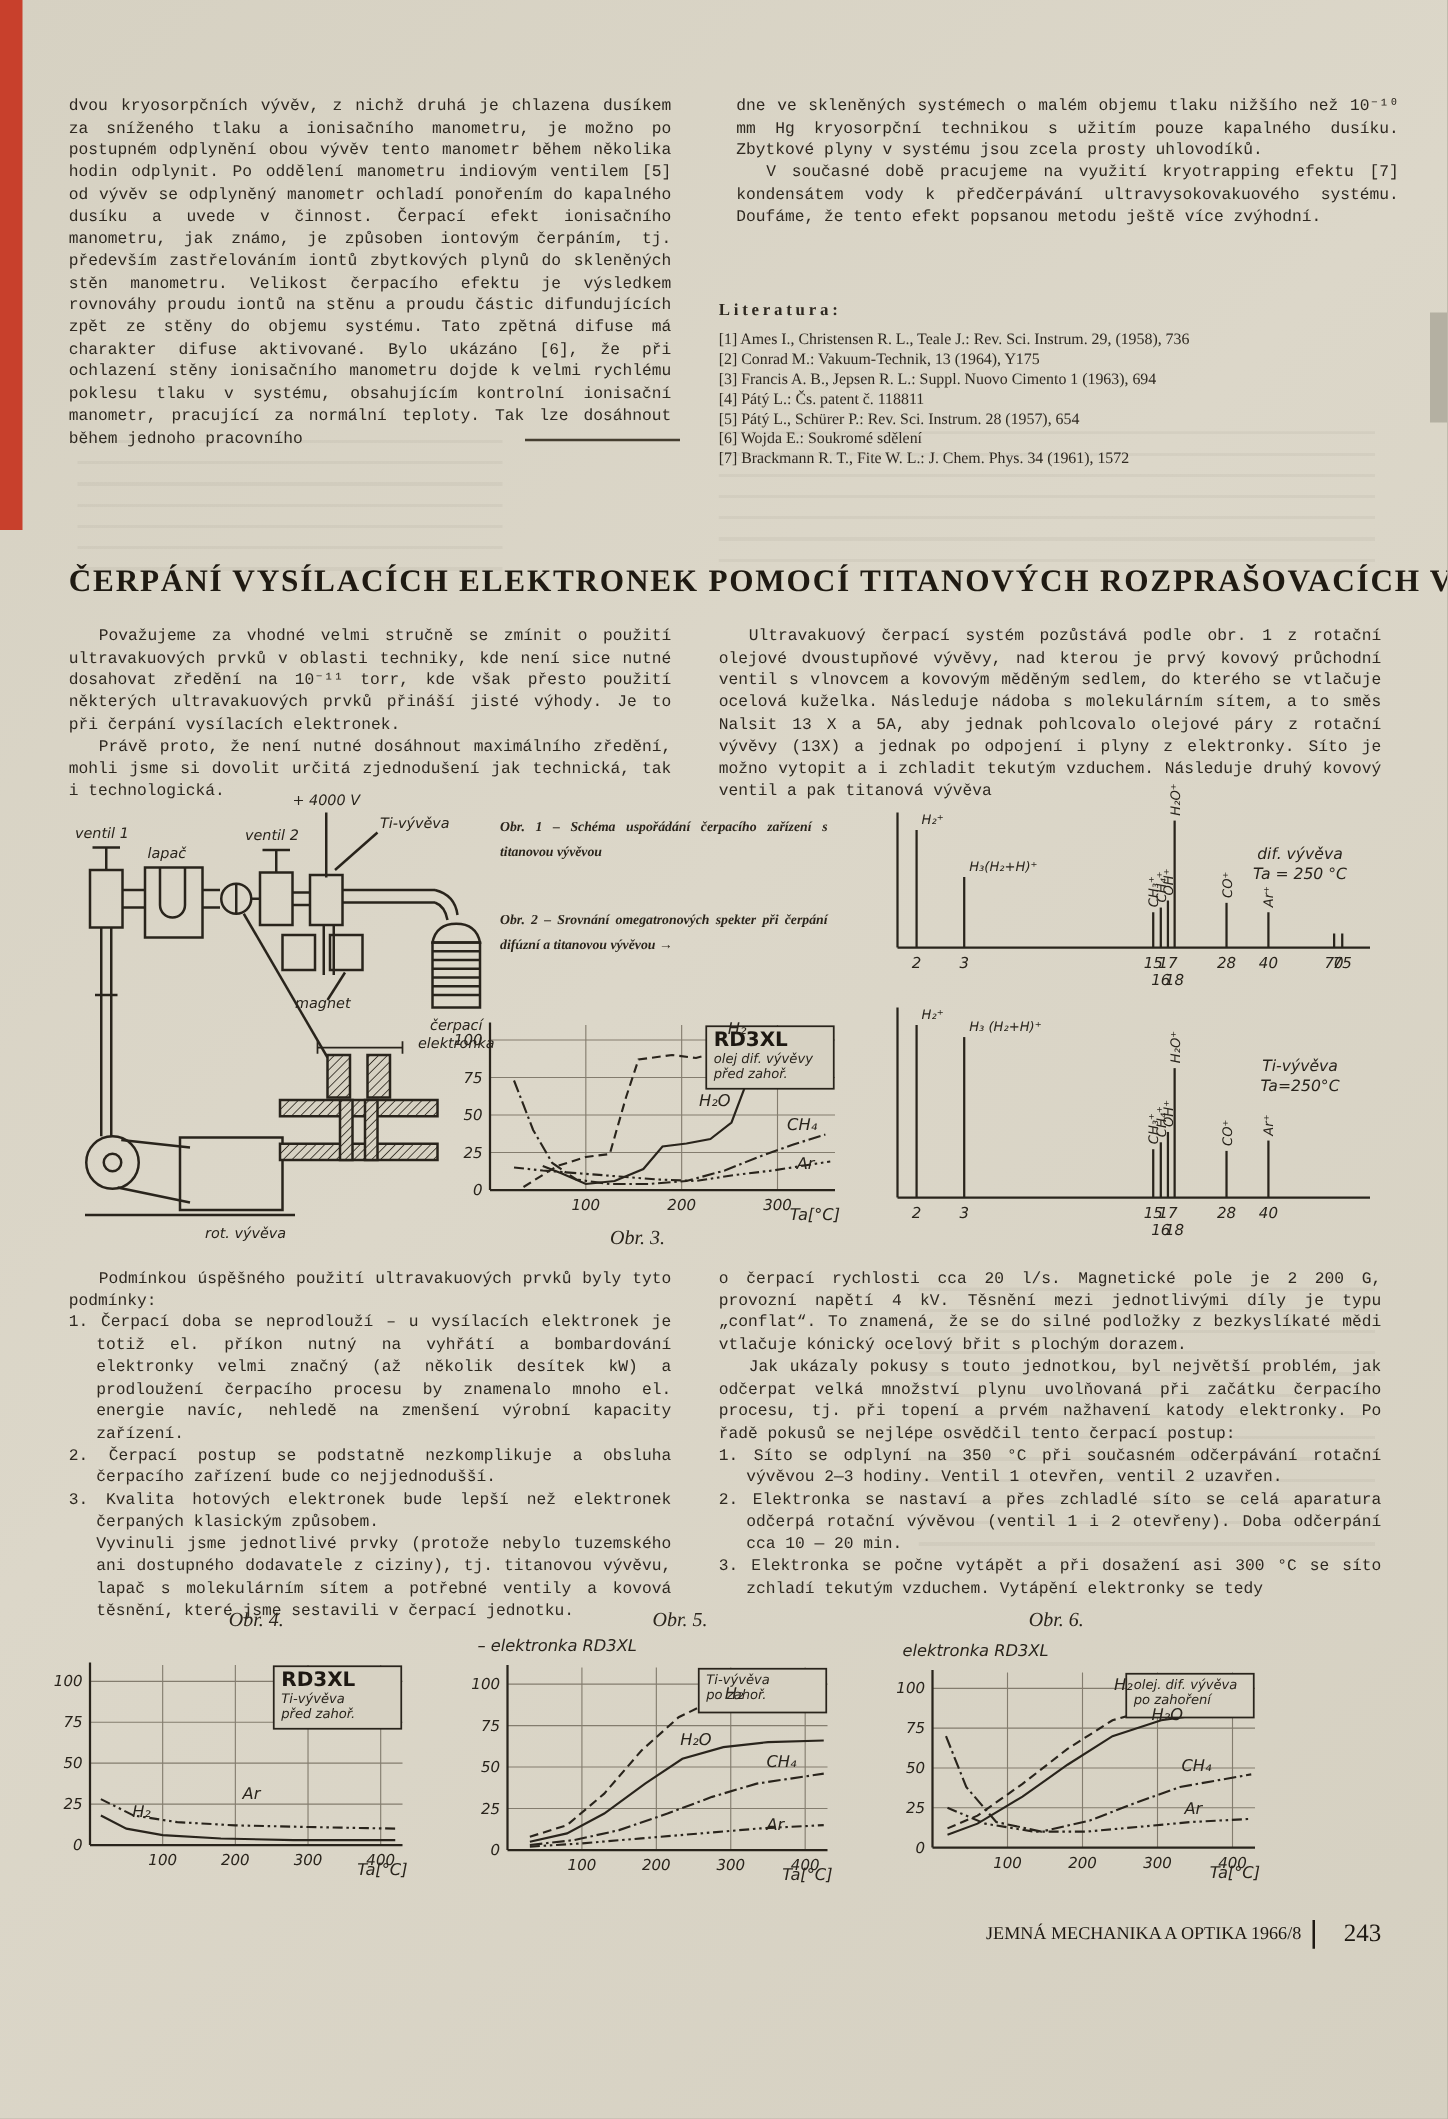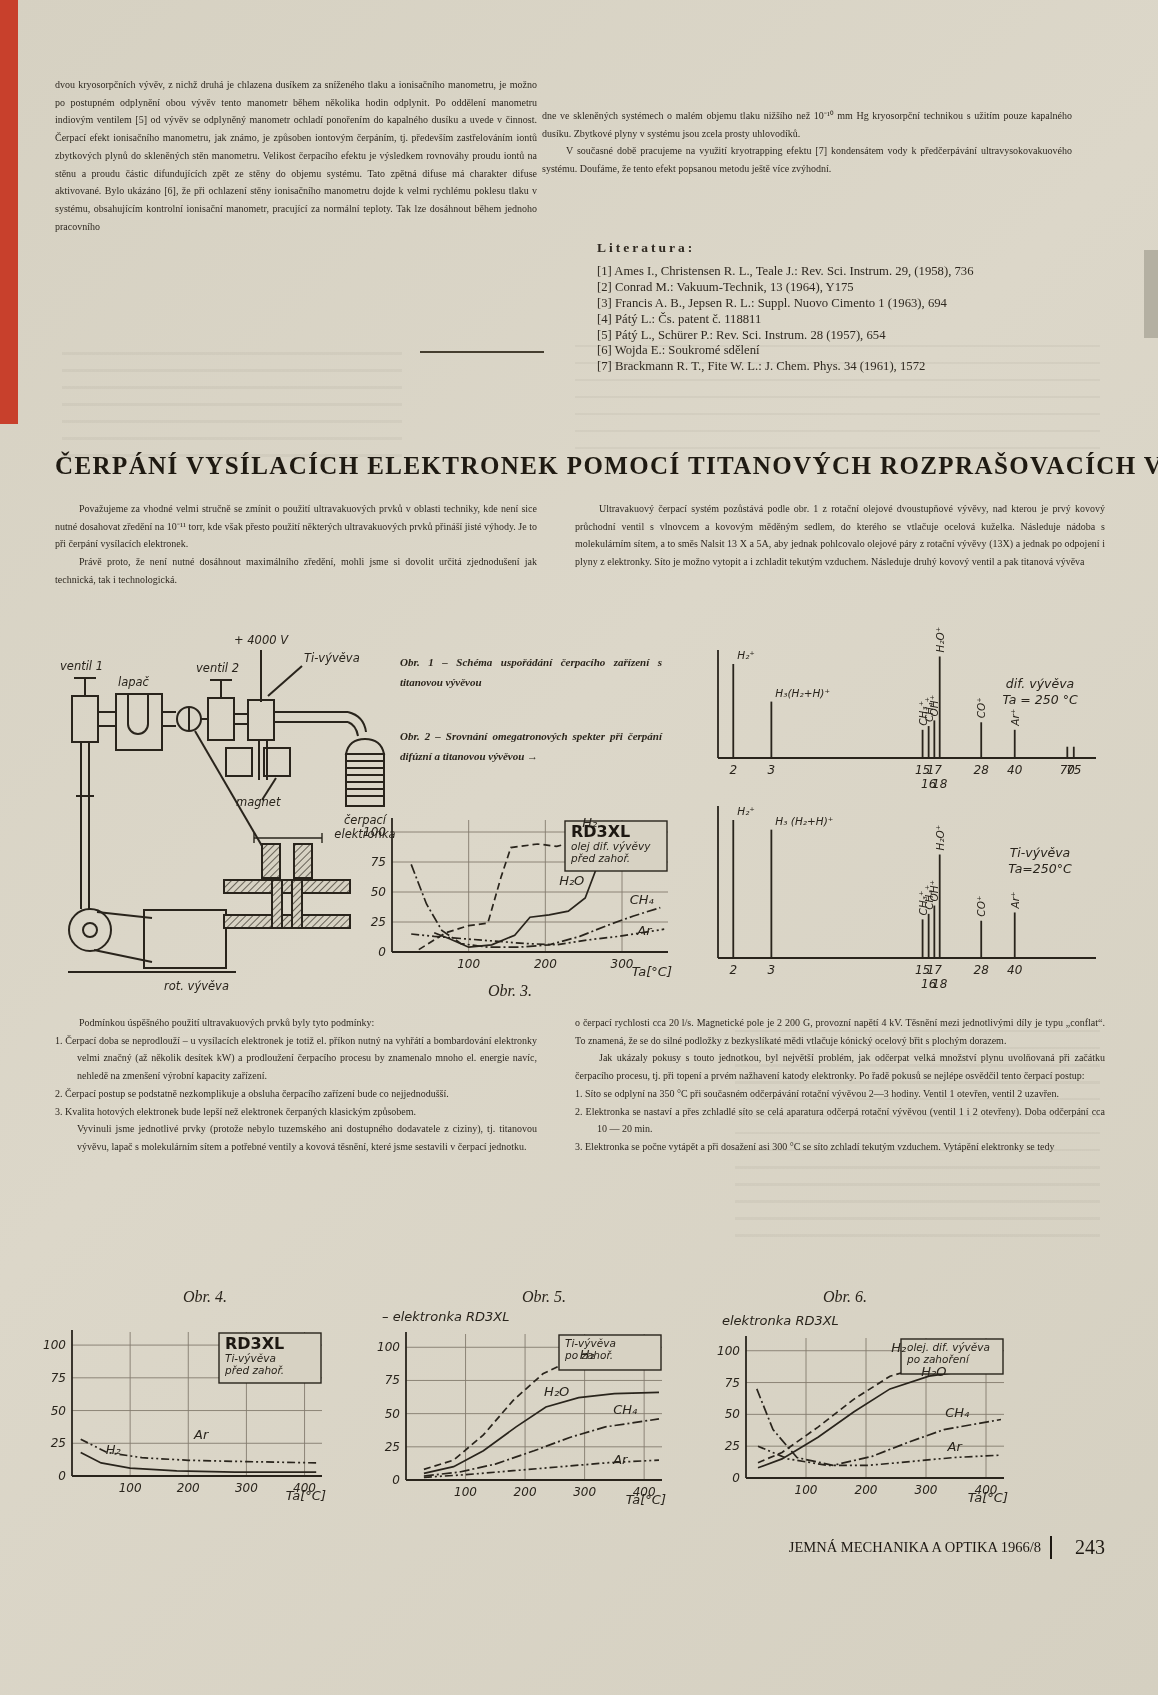--- a/index.html
+++ b/index.html
@@ -2,21 +2,21 @@
 <html><head>
 <meta charset="utf-8">
 <style>
   html,body{margin:0;padding:0;background:#b8b3a5;}
   .page{position:relative;width:1158px;height:1695px;margin:0 auto;overflow:hidden;
         background:linear-gradient(135deg,#d6d1c2 0%,#dcd7c9 45%,#d5d0c1 100%);
         font-family:"Liberation Serif",serif;color:#2e2820;}
   .abs{position:absolute;}
   .red-strip{position:absolute;left:0;top:0;width:18px;height:424px;background:#c8402c;}
   .edge-artifact{position:absolute;right:0;top:250px;width:14px;height:88px;background:#aaa699;opacity:.8;}
-  .tx{font-size:10px;line-height:17.7px;text-align:justify;}
+  .tx{font-size:13px;line-height:17.7px;text-align:justify;font-family:Liberation Mono, monospace;}
   .tx p{margin:0;}
   .tx p.ind{text-indent:24px;}
   .refs{font-size:12.7px;line-height:15.9px;text-align:left;}
   .refs div{white-space:nowrap;}
   .lit-head{font-size:13.5px;letter-spacing:3px;margin:0 0 8px 0;font-weight:bold;}
   .rule{border-top:2px solid #453e30;}
   .title{font-size:25px;font-weight:bold;letter-spacing:1.4px;color:#1f1a12;white-space:nowrap;}
   .num-item{padding-left:22px;text-indent:-22px;margin:0;}
   .figcap{font-style:italic;font-weight:bold;font-size:11px;line-height:20px;color:#2a241b;text-align:justify;}
   .figcap-c{font-style:italic;font-size:16px;color:#2a241b;text-align:center;}
@@ -40,26 +40,26 @@
   <div class="edge-artifact"></div>
 
   <div class="ghost" style="left:575px;top:345px;width:525px;height:108px;"></div>
   <div class="ghost" style="left:62px;top:352px;width:340px;height:112px;"></div>
   <div class="ghost" style="left:735px;top:1030px;width:365px;height:215px;"></div>
 
   <div class="abs tx" style="left:55px;top:76px;width:482px;">
     <p>dvou kryosorpčních vývěv, z nichž druhá je chlazena dusíkem za sníženého tlaku a ionisačního manometru, je možno po postupném odplynění obou vývěv tento manometr během několika hodin odplynit. Po oddělení manometru indiovým ventilem [5] od vývěv se odplyněný manometr ochladí ponořením do kapalného dusíku a uvede v činnost. Čerpací efekt ionisačního manometru, jak známo, je způsoben iontovým čerpáním, tj. především zastřelováním iontů zbytkových plynů do skleněných stěn manometru. Velikost čerpacího efektu je výsledkem rovnováhy proudu iontů na stěnu a proudu částic difundujících zpět ze stěny do objemu systému. Tato zpětná difuse má charakter difuse aktivované. Bylo ukázáno [6], že při ochlazení stěny ionisačního manometru dojde k velmi rychlému poklesu tlaku v systému, obsahujícím kontrolní ionisační manometr, pracující za normální teploty. Tak lze dosáhnout během jednoho pracovního</p>
   </div>
 
-  <div class="abs tx" style="left:542px;top:76px;width:530px;margin-top:31px;">
+  <div class="abs tx" style="left:589px;top:76px;width:530px;">
     <p>dne ve skleněných systémech o malém objemu tlaku nižšího než 10⁻¹⁰ mm Hg kryosorpční technikou s užitím pouze kapalného dusíku. Zbytkové plyny v systému jsou zcela prosty uhlovodíků.</p>
     <p class="ind">V současné době pracujeme na využití kryotrapping efektu [7] kondensátem vody k předčerpávání ultravysokovakuového systému. Doufáme, že tento efekt popsanou metodu ještě více zvýhodní.</p>
   </div>
 
-  <div class="abs refs" style="left:597px;top:240px;width:530px;">
+  <div class="abs refs" style="left:575px;top:240px;width:530px;">
     <p class="lit-head">Literatura:</p>
     <div>[1] Ames I., Christensen R. L., Teale J.: Rev. Sci. Instrum. 29, (1958), 736</div>
     <div>[2] Conrad M.: Vakuum-Technik, 13 (1964), Y175</div>
     <div>[3] Francis A. B., Jepsen R. L.: Suppl. Nuovo Cimento 1 (1963), 694</div>
     <div>[4] Pátý L.: Čs. patent č. 118811</div>
     <div>[5] Pátý L., Schürer P.: Rev. Sci. Instrum. 28 (1957), 654</div>
     <div>[6] Wojda E.: Soukromé sdělení</div>
     <div>[7] Brackmann R. T., Fite W. L.: J. Chem. Phys. 34 (1961), 1572</div>
   </div>
 

